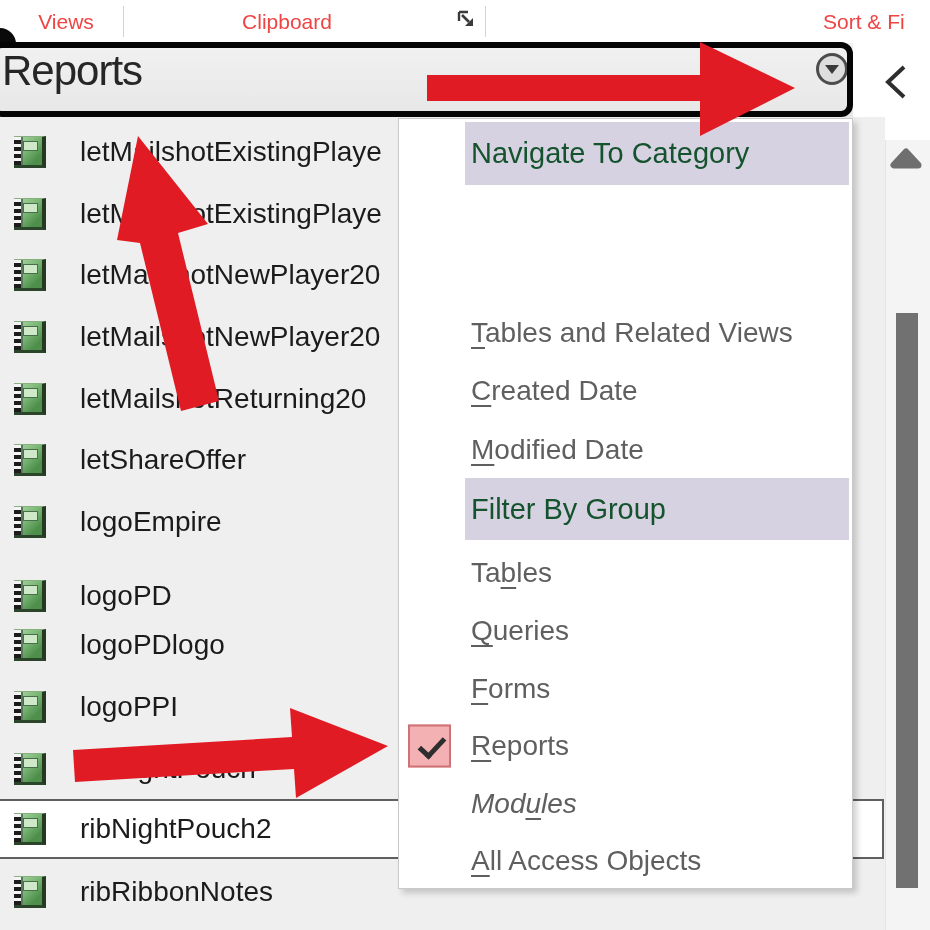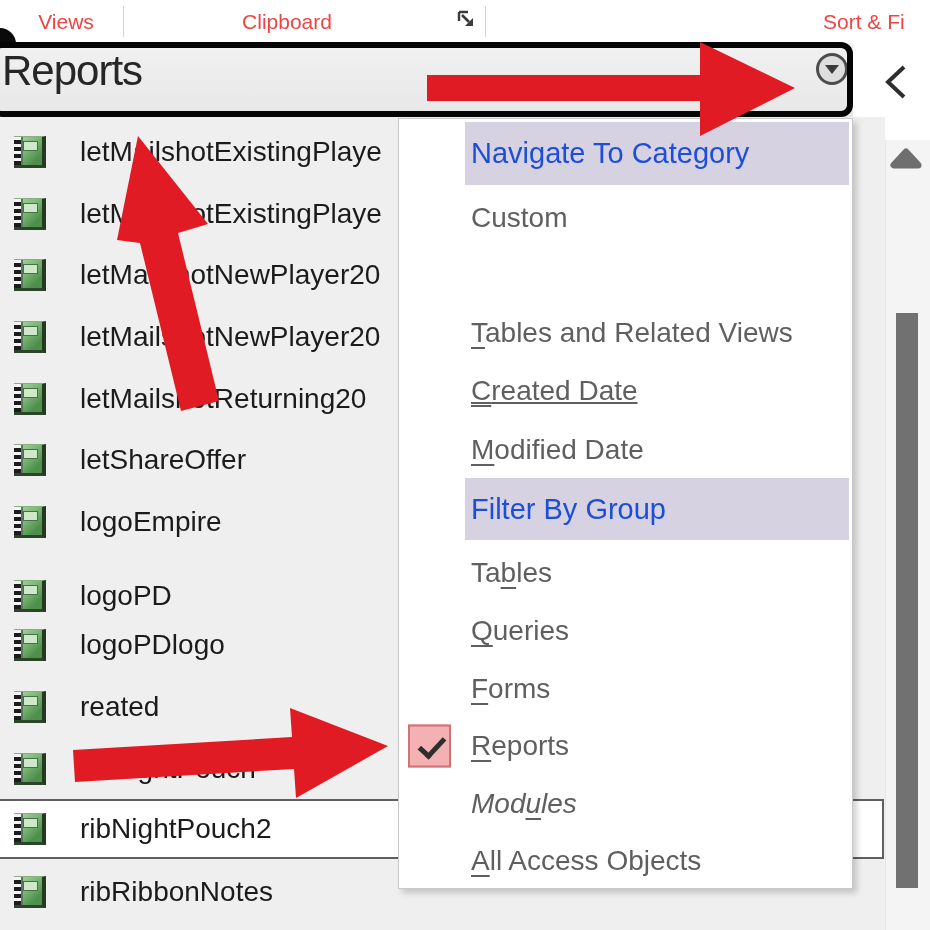--- a/index.html
+++ b/index.html
@@ -38,21 +38,21 @@
   .ricon::before{content:"";position:absolute;left:0;top:0;bottom:0;width:7px;
     background:repeating-linear-gradient(180deg,#f5f5f5 0 3px,#1c1c1c 3px 7px);
     border-right:2px solid #58785a;}
   .ricon::after{content:"";position:absolute;left:9px;top:4px;width:13px;height:8px;
     background:#cfe9c8;border:1px solid #47704a;}
   
   .menu{position:absolute;left:398px;top:118px;width:455px;height:771px;background:#ffffff;
     border:1px solid #c9c9c9;box-sizing:border-box;z-index:5;
     box-shadow:4px 4px 6px rgba(0,0,0,0.18);}
   .m-band{position:absolute;left:66px;right:3px;display:flex;align-items:center;padding-left:6px;
-    font-size:29px;color:#1d4ed8;}
+    font-size:29px;color:#14532d;}
   .m-item{position:absolute;left:0;right:0;height:58px;display:flex;align-items:center;
     padding-left:72px;font-size:28px;color:#5f5f5f;box-sizing:border-box;}
   .u{text-decoration:underline;text-underline-offset:5px;text-decoration-thickness:2px;}
   .chk{position:absolute;left:9px;top:50%;transform:translateY(-50%);width:43px;height:43px;box-sizing:border-box;
     border:2px solid #cf7276;background:#f3b1b4;}
   .chk::after{content:"";position:absolute;left:9px;top:11px;width:21px;height:10px;
     border-left:5px solid #2e2e2e;border-bottom:5px solid #2e2e2e;transform:rotate(-47deg);}
   
   .sbar{position:absolute;left:885px;top:140px;width:45px;height:790px;background:#f4f4f4;border-left:1px solid #e6e6e6;z-index:1;}
   .sthumb{position:absolute;left:10px;top:173px;width:22px;height:575px;background:#717171;}
@@ -118,21 +118,21 @@
     <div class="nav-row" style="top: 450px; padding-left: 16px;">
     <span class="ricon"></span>
     <span class="lbl">logoPD</span>
   </div>
     <div class="nav-row" style="top: 499px; padding-left: 48px;">
     <span class="ricon"></span>
     <span class="lbl">logoPDlogo</span>
   </div>
     <div class="nav-row" style="top: 561px;">
     <span class="ricon"></span>
-    <span class="lbl">reated</span>
+    <span class="lbl">logoPPI</span>
   </div>
     <div class="nav-row" style="top: 623px;">
     <span class="ricon"></span>
     <span class="lbl">ribNightPouch</span>
   </div>
     <div class="nav-row sel" style="top: 682px; height: 60px;">
     <span class="ricon"></span>
     <span class="lbl">ribNightPouch2</span>
   </div>
     <div class="nav-row" style="top: 746px;">
@@ -143,27 +143,24 @@
 
 <div class="sbar">
   <div class="sthumb"></div>
 </div>
 <svg class="scrollup" width="45" height="30" viewBox="0 0 45 30">
   <polygon points="21,8 9,21 33,21" fill="#6f6f6f" stroke="#6f6f6f" stroke-width="7" stroke-linejoin="round"></polygon>
 </svg>
 
 <div class="menu">
     <div class="m-band" style="top: 3px; height: 63px; background: rgb(214, 210, 225);">Navigate To Category</div>
-    <div class="m-item" style="top: 70px;">
-      <span class="txt">Custom</span>
-    </div>
     <div class="m-item" style="top: 185px;">
       <span class="txt"><span class="u">T</span>ables and Related Views</span>
     </div>
-    <div class="m-item" style="top: 243px; text-decoration: underline;">
+    <div class="m-item" style="top: 243px;">
       <span class="txt"><span class="u">C</span>reated Date</span>
     </div>
     <div class="m-item" style="top: 302px;">
       <span class="txt"><span class="u">M</span>odified Date</span>
     </div>
     <div class="m-band" style="top: 359px; height: 62px; background: rgb(214, 210, 225);">Filter By Group</div>
     <div class="m-item" style="top: 425px;">
       <span class="txt">Ta<span class="u">b</span>les</span>
     </div>
     <div class="m-item" style="top: 483px;">

